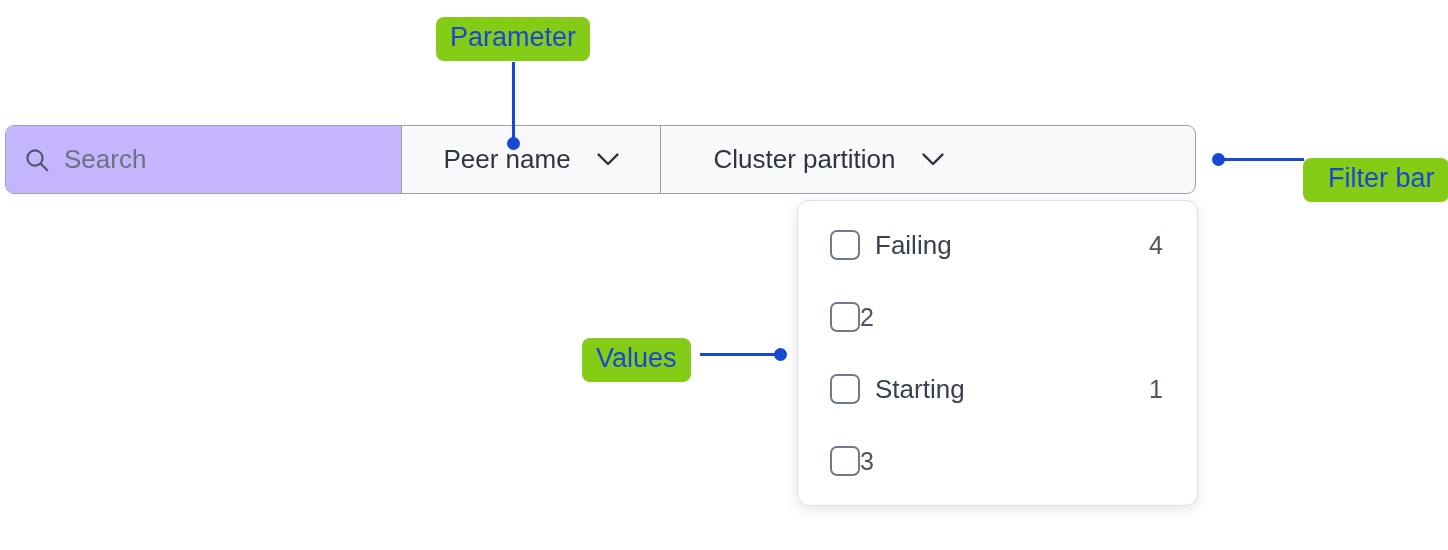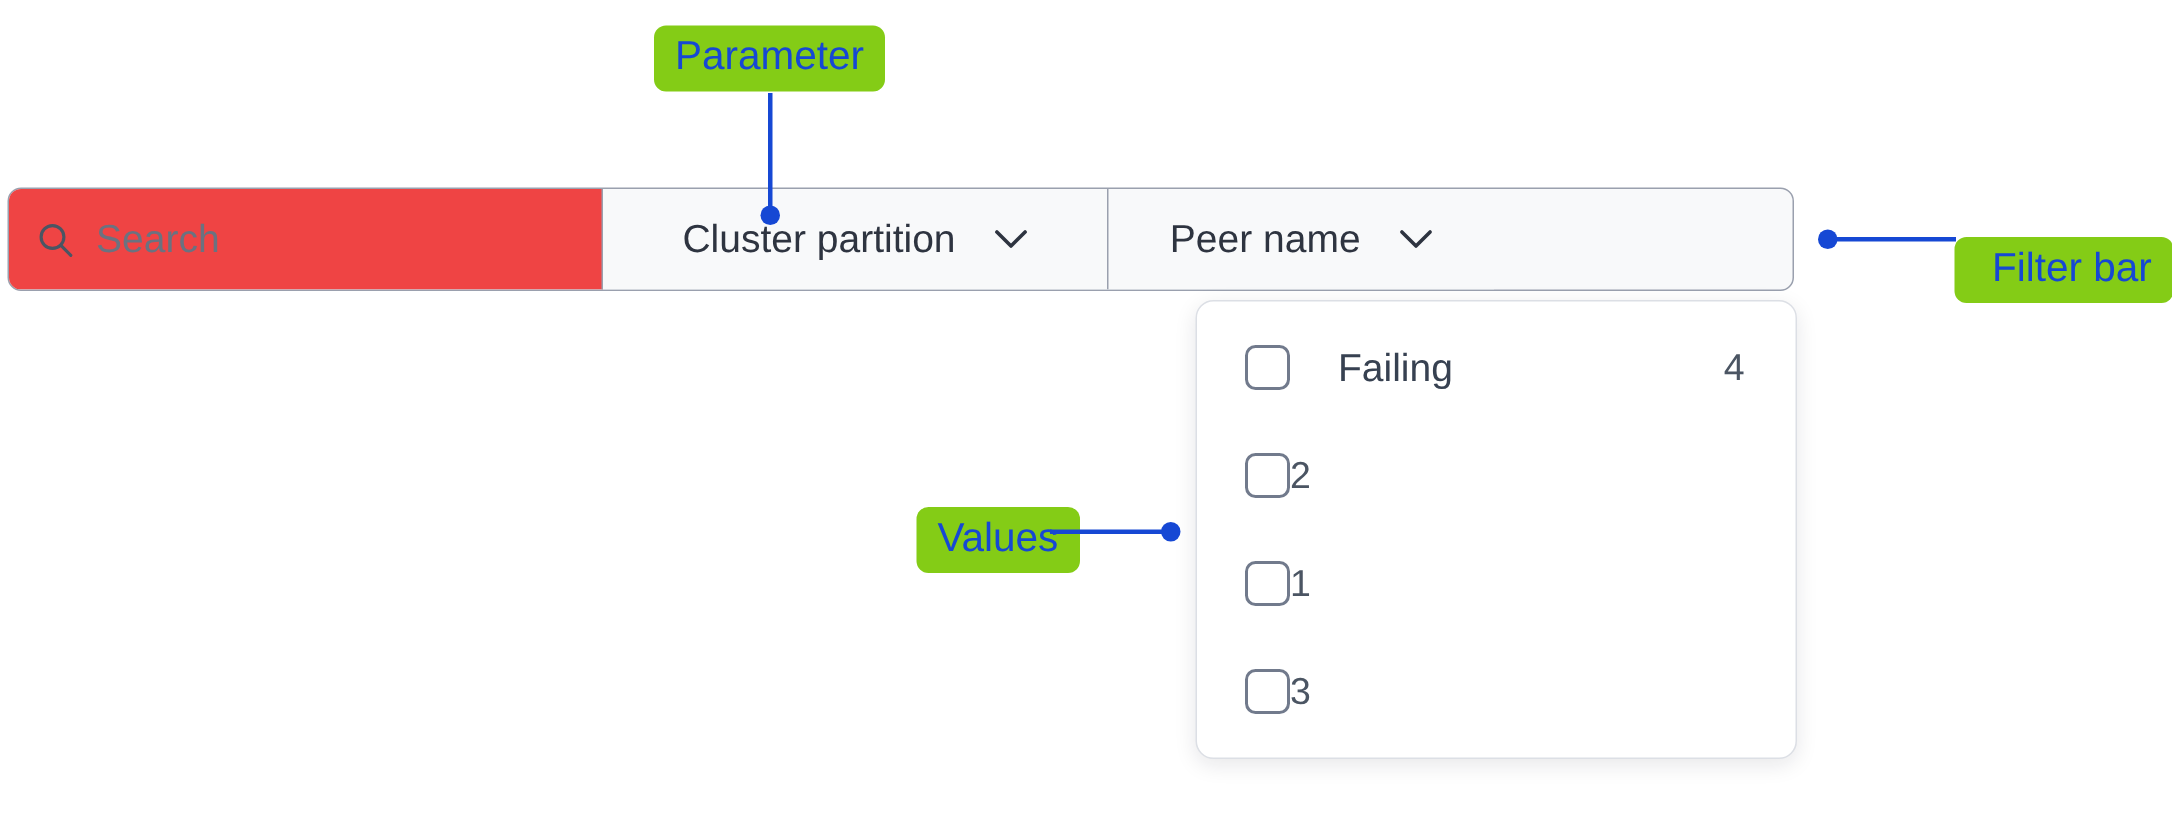--- a/index.html
+++ b/index.html
@@ -31,21 +31,21 @@
     overflow: hidden;
   }
 
   #search-segment {
     width: 396px;
     box-sizing: border-box;
     display: flex;
     align-items: center;
     gap: 14px;
     padding-left: 18px;
-    background: #ef4444;
+    background: #c4b5fd;
     border-right: 1.5px solid #9aa0ae;
   }
   .search-icon {
     width: 26px;
     height: 26px;
     flex: 0 0 auto;
     display: block;
   }
   #search-input {
     border: none;
@@ -121,21 +121,21 @@
     box-sizing: border-box;
     border: 2px solid #717a8c;
     border-radius: 7px;
     background: #ffffff;
     flex: 0 0 auto;
     cursor: pointer;
   }
   .item-label {
     font-size: 26px;
     color: #374151;
-    margin-left: 32px;
+    margin-left: 15px;
     flex: 1 1 auto;
     white-space: nowrap;
   }
   .item-count {
     font-size: 25px;
     color: #4b5563;
     text-align: right;
   }
 
   
@@ -143,21 +143,21 @@
     position: absolute;
     background: #84cc16;
     color: #1648d4;
     font-size: 27px;
     border-radius: 8px;
     padding: 5px 14px 8px 14px;
     white-space: nowrap;
     line-height: 1.15;
   }
   #annotation-parameter { left: 436px; top: 17px; }
-  #annotation-values { left: 582px; top: 338px; margin-left: 29px; }
+  #annotation-values { left: 582px; top: 338px; }
   #annotation-filter-bar { left: 1303px; top: 158px; padding-left: 25px; }
 
   .annotation-line {
     position: absolute;
     background: #1648d4;
   }
   #line-parameter {
     left: 512px;
     top: 62px;
     width: 3px;
@@ -195,55 +195,56 @@
   <div id="search-segment">
     <span class="search-icon-wrap">
       <svg class="search-icon" viewBox="0 0 26 26" fill="none" xmlns="http://www.w3.org/2000/svg">
         <circle cx="11" cy="11" r="7.6" stroke="#4b5563" stroke-width="2.1"></circle>
         <line x1="16.6" y1="16.6" x2="23.2" y2="23.2" stroke="#4b5563" stroke-width="2.1" stroke-linecap="round"></line>
       </svg>
     </span>
     <input id="search-input" type="text" placeholder="Search" style="">
   </div>
 
+  <div class="filter-segment" id="segment-peer-name">
+    <span class="segment-label">Peer name</span>
+    <span>
+      <svg class="chevron-icon" viewBox="0 0 22 13" fill="none" xmlns="http://www.w3.org/2000/svg">
+        <path d="M1.6 1.6 L11 11 L20.4 1.6" stroke="#2e3440" stroke-width="2.4" stroke-linecap="round" stroke-linejoin="round"></path>
+      </svg>
+    </span>
+  </div>
+
   <div class="filter-segment" id="segment-cluster-partition">
     <span class="segment-label">Cluster partition</span>
     <span>
       <svg class="chevron-icon" viewBox="0 0 22 13" fill="none" xmlns="http://www.w3.org/2000/svg">
         <path d="M1.6 1.6 L11 11 L20.4 1.6" stroke="#2e3440" stroke-width="2.4" stroke-linecap="round" stroke-linejoin="round"></path>
       </svg>
     </span>
   </div>
 
-  <div class="filter-segment" id="segment-peer-name">
-    <span class="segment-label">Peer name</span>
-    <span>
-      <svg class="chevron-icon" viewBox="0 0 22 13" fill="none" xmlns="http://www.w3.org/2000/svg">
-        <path d="M1.6 1.6 L11 11 L20.4 1.6" stroke="#2e3440" stroke-width="2.4" stroke-linecap="round" stroke-linejoin="round"></path>
-      </svg>
-    </span>
-  </div>
-
 </div>
 
 <div id="dropdown-panel">
 
   <div class="dropdown-item">
     <span class="checkbox"></span>
     <span class="item-label">Failing</span>
     <span class="item-count">4</span>
   </div>
 
   <div class="dropdown-item">
     <span class="checkbox"></span>
     <span class="item-count">2</span>
   </div>
 
   <div class="dropdown-item">
     <span class="checkbox"></span>
+    <span class="item-label">Starting</span>
     <span class="item-count">1</span>
   </div>
 
   <div class="dropdown-item">
     <span class="checkbox"></span>
     <span class="item-count">3</span>
   </div>
 </div>
 
 <div class="annotation-pill" id="annotation-parameter">Parameter</div>

